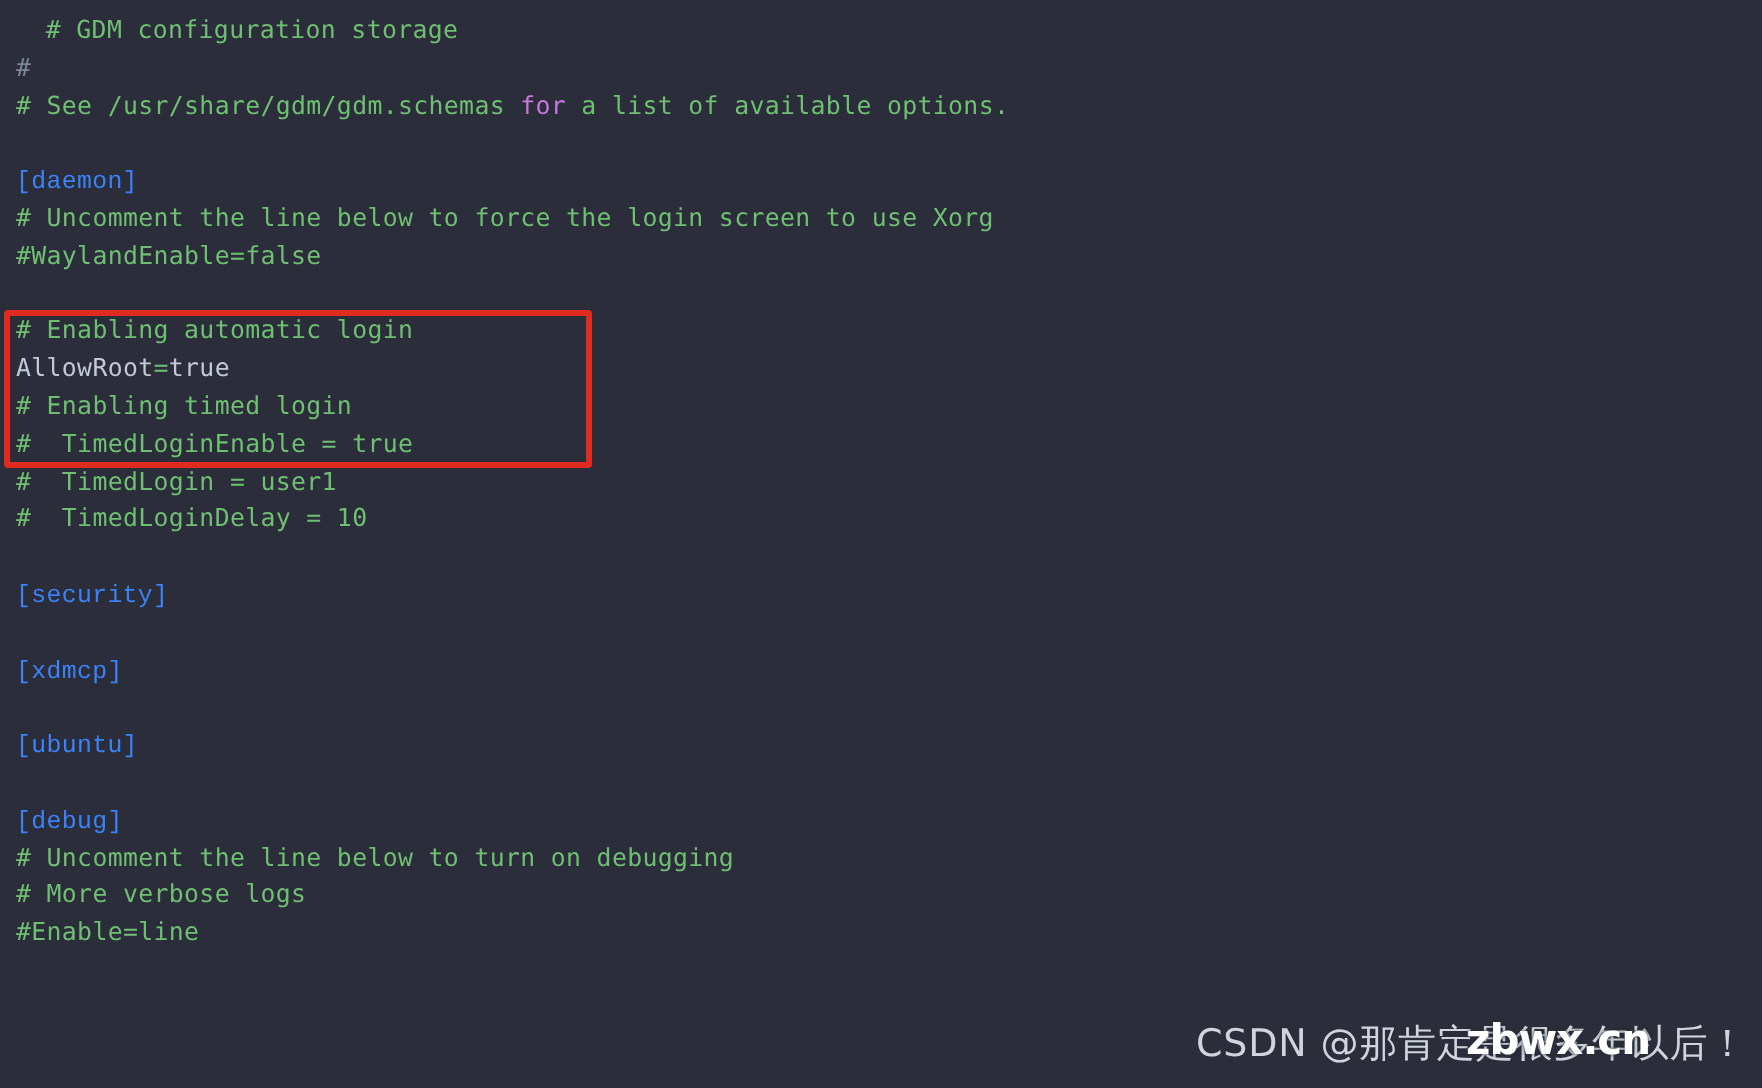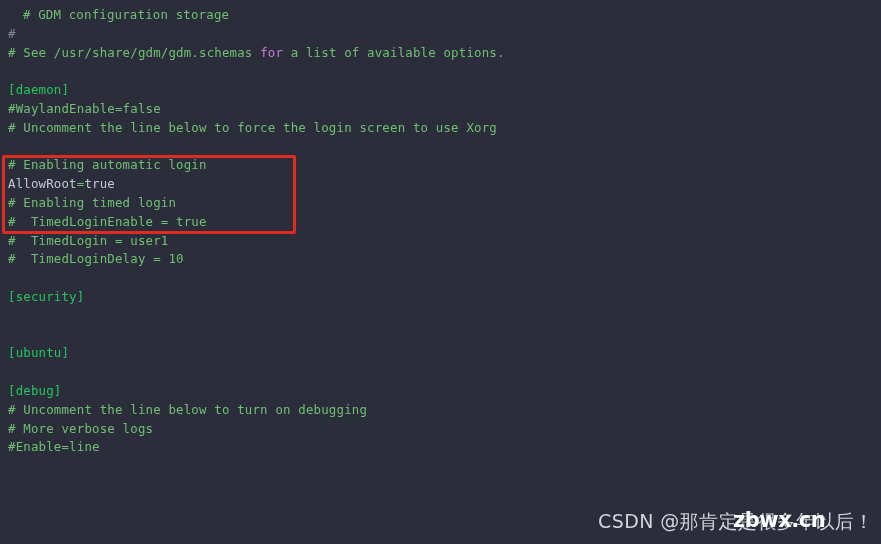--- a/index.html
+++ b/index.html
@@ -30,21 +30,21 @@
     font-size: 12.4px;
     white-space: pre;
     letter-spacing: 0.18px;
     color: #a9b2c3;
   }
   .tok { white-space: pre; }
   .c-comment  { color: #6fbf73; }
   .c-hash     { color: #7a8699; }
   .c-keyword  { color: #c678dd; }
   .c-plain    { color: #c3c9d4; }
-  .c-section  { color: #22c55e; }
+  .c-section  { color: #3b82f6; font-family: Liberation Mono, monospace; }
   .c-op       { color: #6fbf73; }
 
   #highlight-box {
     position: absolute;
     left: 2px;
     top: 155px;
     width: 294px;
     height: 79px;
     border: 3px solid #e02b20;
     border-radius: 2px;
@@ -79,32 +79,33 @@
 <body>
 
 <div id="screen">
 
   <div id="code">
       <div class="line" style="padding-left: 22.9px;"><span class="tok c-comment"># GDM configuration storage</span></div>
       <div class="line"><span class="tok c-hash">#</span></div>
       <div class="line"><span class="tok c-comment"># See /usr/share/gdm/gdm.schemas </span><span class="tok c-keyword">for</span><span class="tok c-comment"> a list of available options.</span></div>
       <div class="line"><span class="tok c-plain"></span></div>
       <div class="line"><span class="tok c-section">[daemon]</span></div>
+      <div class="line"><span class="tok c-comment"># Uncomment the line below to force the login screen to use Xorg</span></div>
       <div class="line"><span class="tok c-comment">#WaylandEnable=false</span></div>
-      <div class="line"><span class="tok c-comment"># Uncomment the line below to force the login screen to use Xorg</span></div>
       <div class="line"><span class="tok c-plain"></span></div>
       <div class="line"><span class="tok c-comment"># Enabling automatic login</span></div>
       <div class="line"><span class="tok c-plain">AllowRoot</span><span class="tok c-op">=</span><span class="tok c-plain">true</span></div>
       <div class="line"><span class="tok c-comment"># Enabling timed login</span></div>
       <div class="line"><span class="tok c-comment">#  TimedLoginEnable = true</span></div>
       <div class="line"><span class="tok c-comment">#  TimedLogin = user1</span></div>
       <div class="line"><span class="tok c-comment">#  TimedLoginDelay = 10</span></div>
       <div class="line"><span class="tok c-plain"></span></div>
       <div class="line"><span class="tok c-section">[security]</span></div>
       <div class="line"><span class="tok c-plain"></span></div>
+      <div class="line"><span class="tok c-section">[xdmcp]</span></div>
       <div class="line"><span class="tok c-plain"></span></div>
       <div class="line"><span class="tok c-section">[ubuntu]</span></div>
       <div class="line"><span class="tok c-plain"></span></div>
       <div class="line"><span class="tok c-section">[debug]</span></div>
       <div class="line"><span class="tok c-comment"># Uncomment the line below to turn on debugging</span></div>
       <div class="line"><span class="tok c-comment"># More verbose logs</span></div>
       <div class="line"><span class="tok c-comment">#Enable=line</span></div>
     </div>
 
   <div id="highlight-box"></div>

